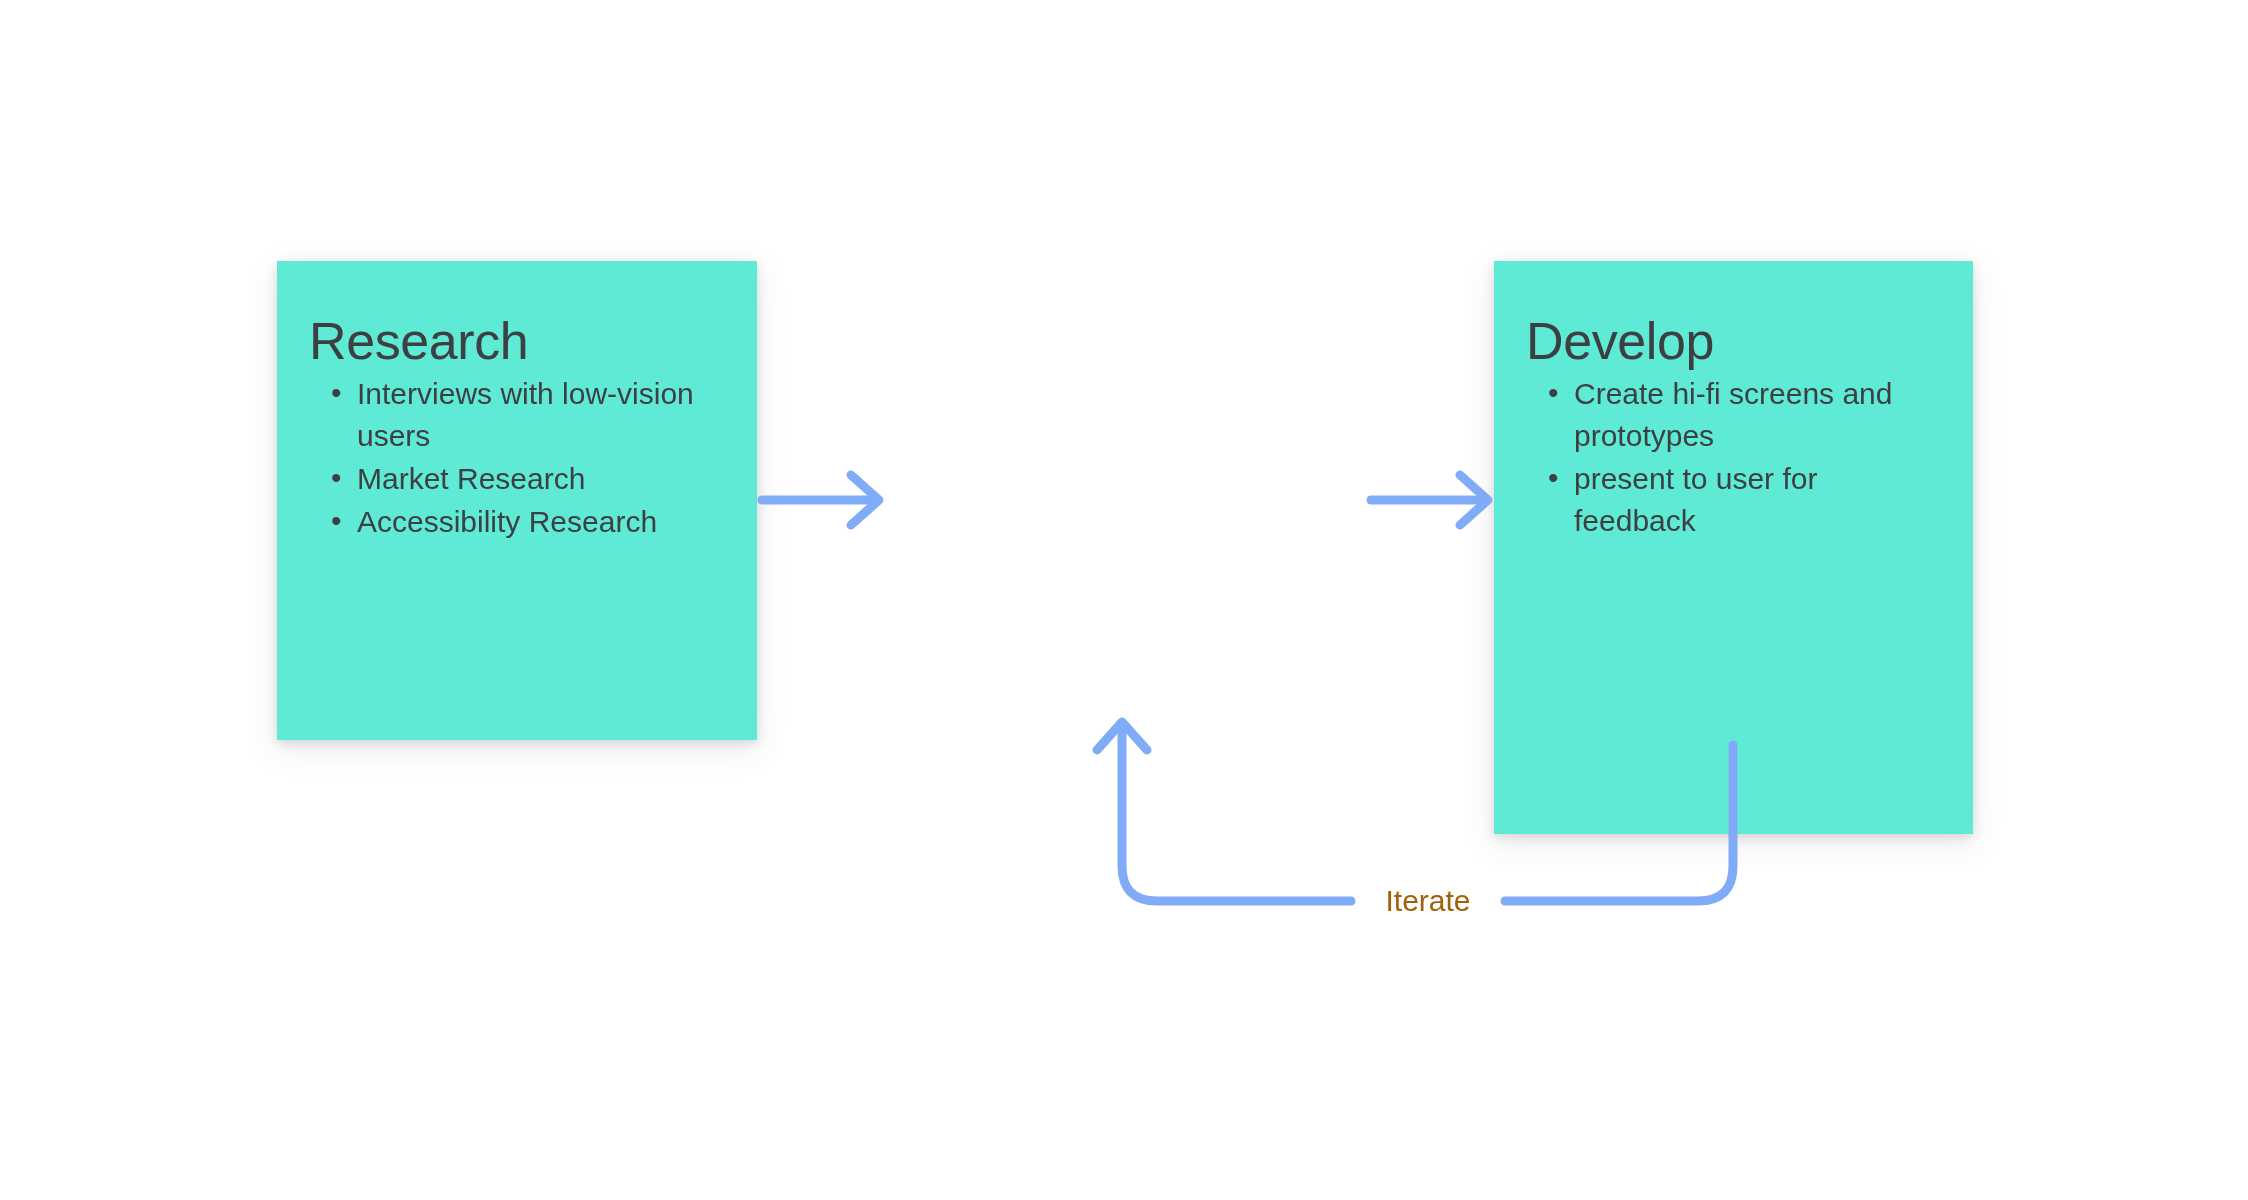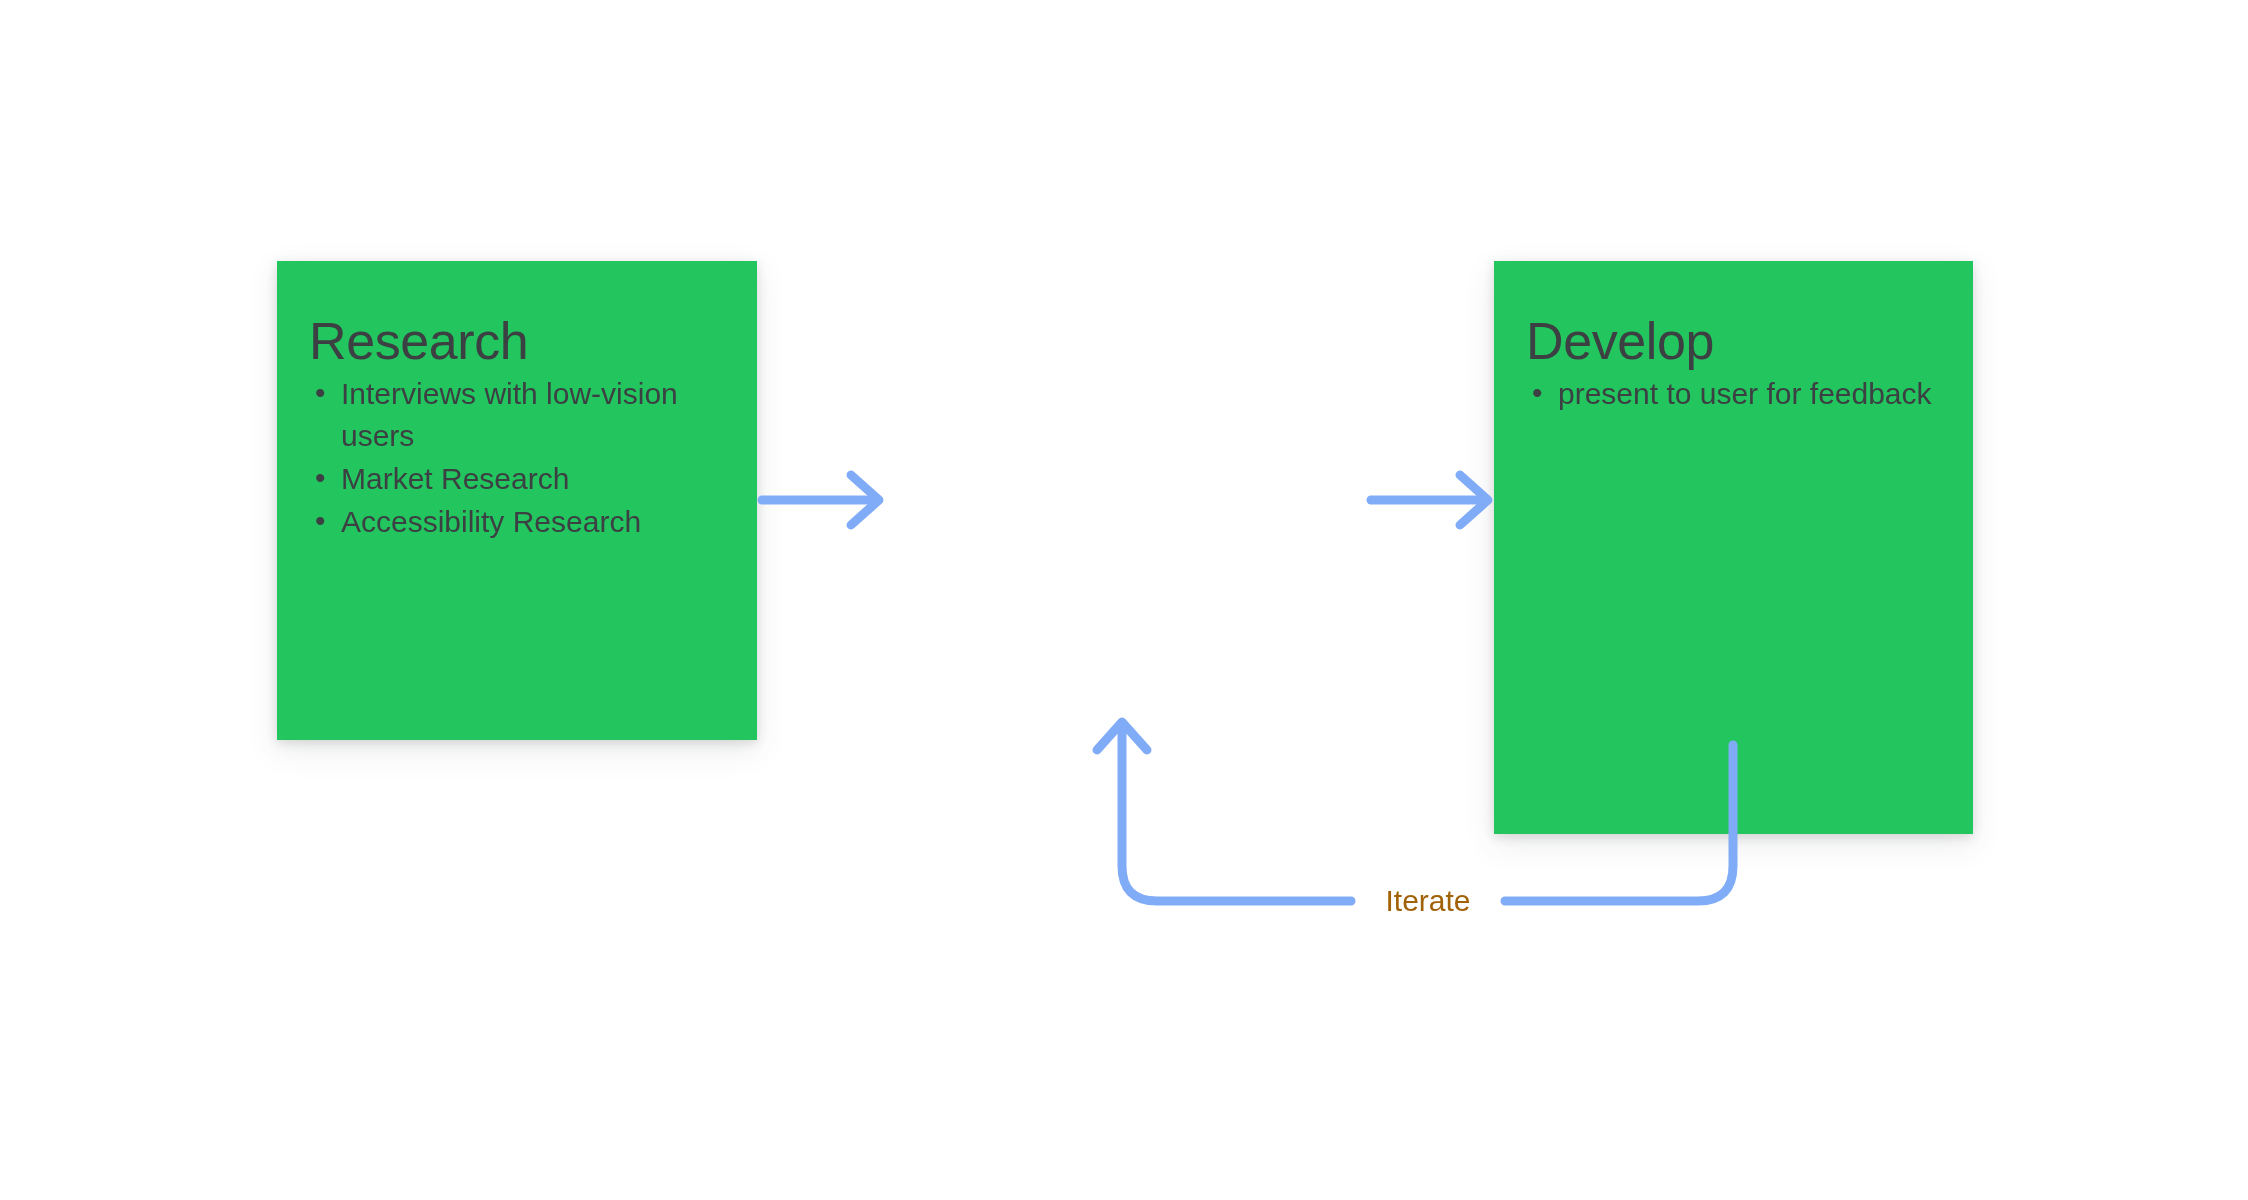--- a/index.html
+++ b/index.html
@@ -17,21 +17,21 @@
     width: 2248px;
     height: 1200px;
     background: #ffffff;
     overflow: hidden;
   }
 
   
   .card {
     position: absolute;
     box-sizing: border-box;
-    background: #22c55e;
+    background: #5eead4;
     box-shadow: 0 3px 10px rgba(60, 64, 67, 0.16),
                 0 10px 30px rgba(60, 64, 67, 0.10);
     padding: 52px 26px 0 30px;
   }
   .card-title {
     font-size: 52px;
     line-height: 56px;
     font-weight: 400;
     color: #3c4043;
     letter-spacing: -0.4px;
@@ -40,21 +40,21 @@
   .card-list {
     margin: 0;
     padding: 0 0 0 34px;
     list-style: none;
   }
   .card-list li {
     position: relative;
     font-size: 30px;
     line-height: 42px;
     color: #3c4043;
-    margin: 0 0 1px 0;
+    margin: 0 0 1px 16px;
     padding-left: 0;
   }
   .card-list li::before {
     content: "\2022";
     position: absolute;
     left: -26px;
     top: -1px;
     font-size: 30px;
     line-height: 42px;
     color: #3c4043;
@@ -89,20 +89,21 @@
       <li>Interviews with low-vision users</li>
       <li>Market Research</li>
       <li>Accessibility Research</li>
     </ul>
   </div>
 
 
   <div class="card" style="left:1494px; top:261px; width:479px; height:573px;">
     <div class="card-title">Develop</div>
     <ul class="card-list">
+      <li>Create hi-fi screens and prototypes</li>
       <li>present to user for feedback</li>
     </ul>
   </div>
 
   <svg class="connector-layer" viewBox="0 0 2248 1200" width="2248" height="1200">
 
     <g>
       <line x1="762" y1="500" x2="874" y2="500" stroke="#80abf7" stroke-width="9" stroke-linecap="round"></line>
       <polyline points="851,475 879,500 851,525" fill="none" stroke="#80abf7" stroke-width="9" stroke-linecap="round" stroke-linejoin="round"></polyline>
     </g>

